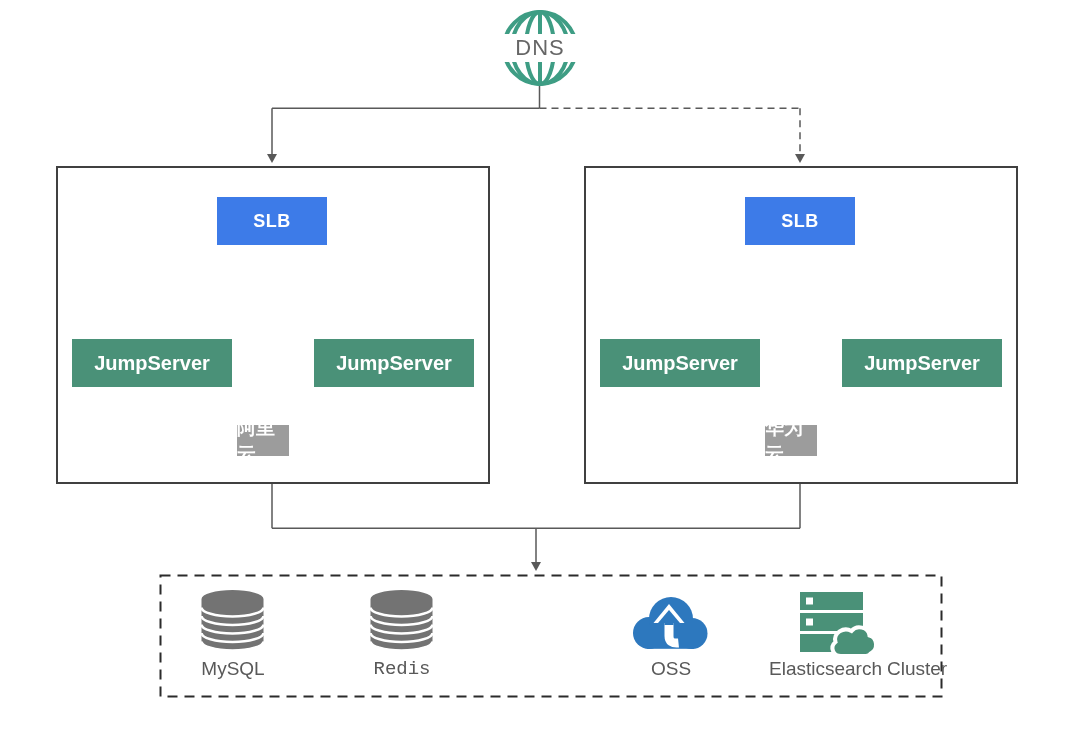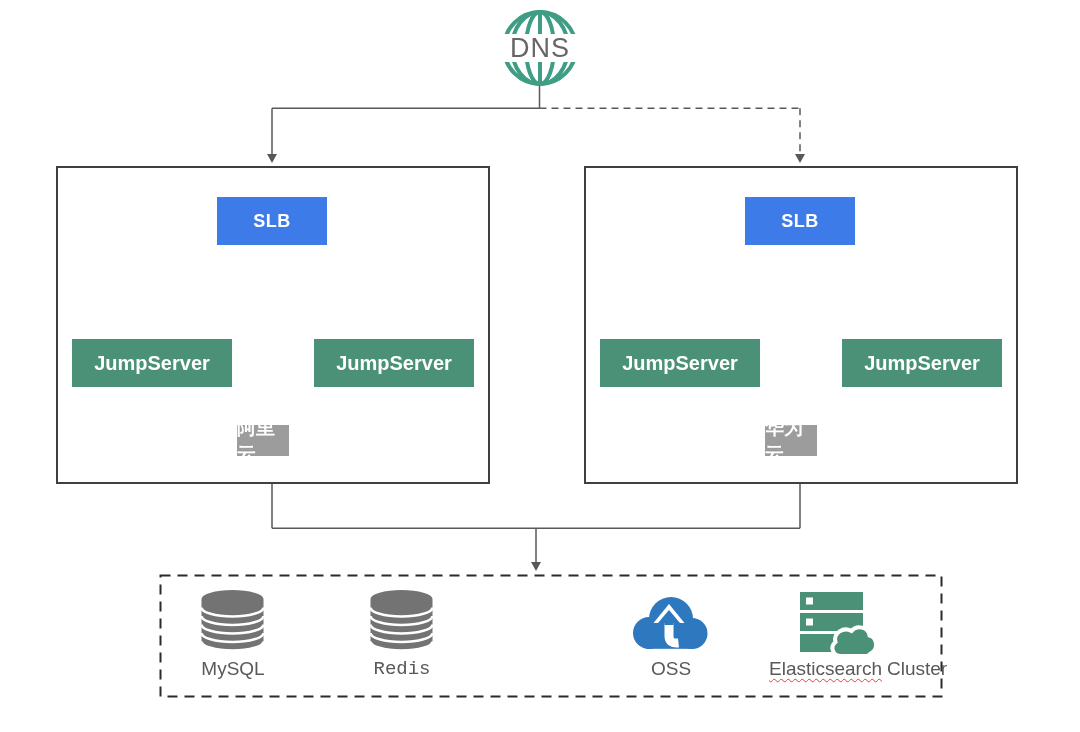--- a/index.html
+++ b/index.html
@@ -29,29 +29,28 @@
     display:flex;align-items:center;justify-content:center;margin-top:7px;
   }
   .badge{
     position:absolute;width:52px;height:31px;top:425px;z-index:3;
     background:#9C9C9C;color:#ffffff;font-weight:bold;font-size:19px;
     display:flex;align-items:center;justify-content:center;
   }
   .dns-wrap{position:absolute;left:500px;top:8px;width:80px;height:80px;z-index:3;}
   .dns-band{
     position:absolute;left:-4px;top:26px;width:88px;height:28px;background:#ffffff;
-    color:#666666;font-size:27px;line-height:28px;text-align:center;letter-spacing:1px;
+    color:#666666;font-size:22px;line-height:28px;text-align:center;letter-spacing:1px;
   }
   .svc-icon{position:absolute;z-index:3;}
   .svc-label{
     position:absolute;top:657px;height:24px;z-index:3;color:#595959;font-size:19px;
     text-align:center;line-height:24px;white-space:nowrap;
   }
   .wavy{
-    text-decoration:underline;
     text-decoration-style:wavy;
     text-decoration-color:#e04040;
     text-decoration-thickness:1px;
     text-underline-offset:3px;
     margin-left:16px;
   }
   .es-label span:first-child{margin-right:5px;}
 </style>
 </head>
 <body>

